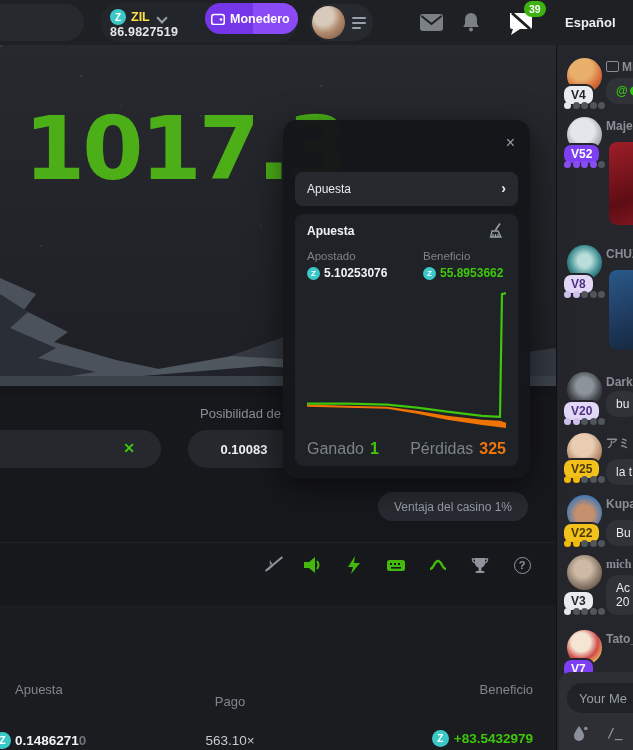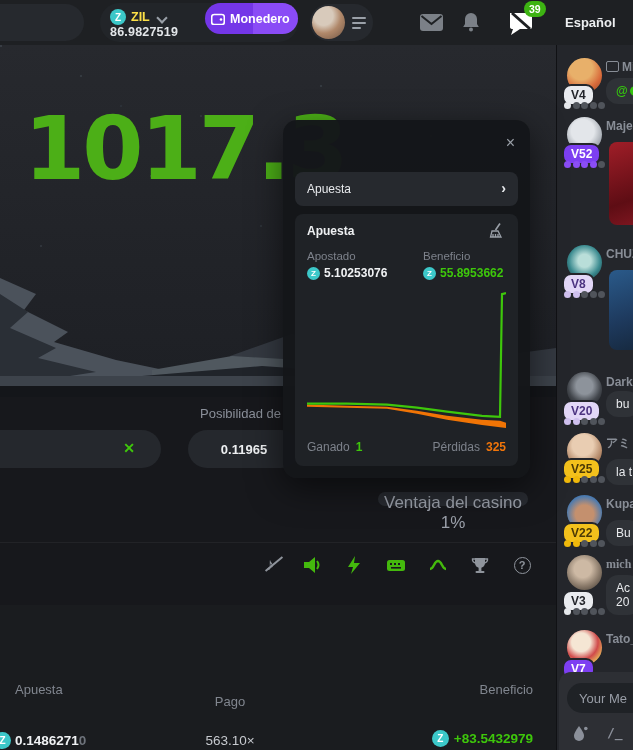--- a/index.html
+++ b/index.html
@@ -40,22 +40,22 @@
   .multiplier{position:absolute;left:24px;top:52px;font-family:"DejaVu Sans",sans-serif;font-size:88px;
     font-weight:bold;color:#4caf17;letter-spacing:-3px;}
   .mountains{position:absolute;left:0;top:233px;width:556px;height:120px;}
   .controls{position:absolute;left:0;top:352px;width:556px;height:253px;background:#17181c;}
   .field{position:absolute;height:38px;border-radius:19px;background:#25282d;color:#eef0f2;
     font-size:13px;font-weight:bold;display:flex;align-items:center;justify-content:center;}
   .payout-field{left:-24px;top:33px;width:185px;}
   .clear-x{position:absolute;right:26px;top:10px;color:#3ec70b;font-size:14px;font-weight:bold;cursor:pointer;}
   .chance-label{position:absolute;left:200px;top:9px;font-size:13px;color:#8b909a;white-space:nowrap;}
   .chance-field{left:188px;top:33px;width:112px;}
-  .house-edge{position:absolute;left:378px;top:95px;width:150px;height:14px;border:none;border-radius:15px;
-    background:rgba(44,47,53,.85);color:#9ba0aa;font-size:17px;cursor:pointer;}
+  .house-edge{position:absolute;left:378px;top:95px;width:150px;height:29px;border:none;border-radius:15px;
+    background:rgba(44,47,53,.85);color:#9ba0aa;font-size:12px;cursor:pointer;}
   .toolbar{position:absolute;left:0;top:145px;width:556px;height:46px;border-top:1px solid rgba(255,255,255,.05);}
   .tool{position:absolute;top:11px;width:22px;height:22px;display:flex;align-items:center;justify-content:center;cursor:pointer;}
   .tool svg{width:20px;height:20px;}
   .tool .g{fill:#8f949c;} .tool .gs{stroke:#8f949c;}
   .tool[data-active="true"] .g{fill:#44b90d;} .tool[data-active="true"] .gs{stroke:#44b90d;}
   .music-note{color:#8f949c;font-size:17px;position:relative;}
   .music-note::after{content:"";position:absolute;left:-3px;top:8px;width:22px;height:2px;background:#8f949c;transform:rotate(-40deg);}
   .help-circle{width:17px;height:17px;border:1.5px solid #8f949c;border-radius:50%;color:#8f949c;
     font-size:11px;font-weight:bold;display:flex;align-items:center;justify-content:center;}
 
@@ -81,21 +81,21 @@
   .ls-dd-chev{position:absolute;right:12px;top:8px;font-size:14px;font-weight:bold;color:#e8eaed;}
   .ls-card{position:absolute;left:12px;top:94px;width:223px;height:252px;background:#1f2226;border-radius:8px;}
   .ls-sec{position:absolute;left:12px;top:10px;font-size:12px;font-weight:bold;color:#eef0f2;}
   .broom{position:absolute;right:12px;top:8px;cursor:pointer;}
   .ls-lab{position:absolute;top:36px;font-size:11.5px;color:#7d828b;}
   .ls-val{position:absolute;top:52px;display:flex;align-items:center;gap:4px;font-size:12px;font-weight:bold;color:#f0f2f4;}
   .zil-s{width:13px;height:13px;font-size:8px;position:static;flex:none;}
   .lv1{left:12px;} .lv2{left:128px;}
   .green-t{color:#3ec70b;} .orange-t{color:#f0750a;}
   .ls-chart{position:absolute;left:12px;top:76px;width:199px;height:142px;}
-  .ls-foot{position:absolute;left:12px;right:12px;top:226px;font-size:12px;color:#7d828b;}
+  .ls-foot{position:absolute;left:12px;right:12px;top:226px;font-size:16px;color:#7d828b;}
   .ls-foot b{font-weight:bold;margin-left:6px;}
   .foot-r{position:absolute;right:0;top:0;}
 
   
   .sidebar{position:absolute;left:556px;top:45px;width:77px;height:705px;background:#24262b;
     border-left:1px solid #101114;overflow:hidden;}
   .crow{position:absolute;left:0;width:77px;}
   .cav{position:absolute;left:10px;width:35px;height:35px;border-radius:50%;}
   .av1{background:radial-gradient(circle at 40% 30%,#e8b06a 0 35%,#d86a3a 65%,#8a4a2a);}
   .av2{background:radial-gradient(circle at 45% 40%,#e3e6ea 0 40%,#9aa0a8 75%,#5c6269);}
@@ -195,21 +195,21 @@
       <polygon fill="#20242a" points="142,98 262,88 362,95 302,102 142,102"></polygon>
       <rect y="98" width="556" height="11" fill="#3d434b"></rect>
       <rect y="108" width="556" height="12" fill="#14161a"></rect>
     </svg>
 
     <section class="controls">
       <div class="field payout-field">
         <span class="clear-x">✕</span>
       </div>
       <div class="chance-label">Posibilidad de</div>
-      <div class="field chance-field">0.11965</div>
+      <div class="field chance-field">0.10083</div>
 
       <button class="house-edge">Ventaja del casino 1%</button>
 
       <div class="toolbar">
         <span class="tool" style="left:259px;" data-active="false">
             <span class="music-note">♪</span>
           </span>
         <span class="tool" style="left:301px;" data-active="true">
           <svg viewBox="0 0 20 20">
               <polygon class="g" points="2,7 7,7 13,2 13,18 7,13 2,13"></polygon>

